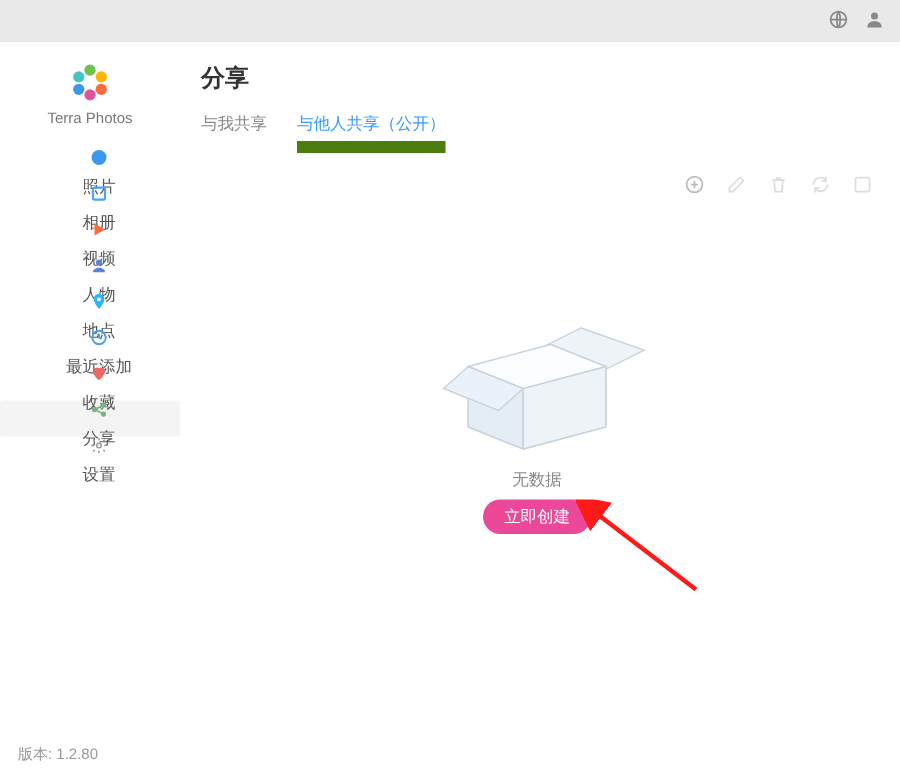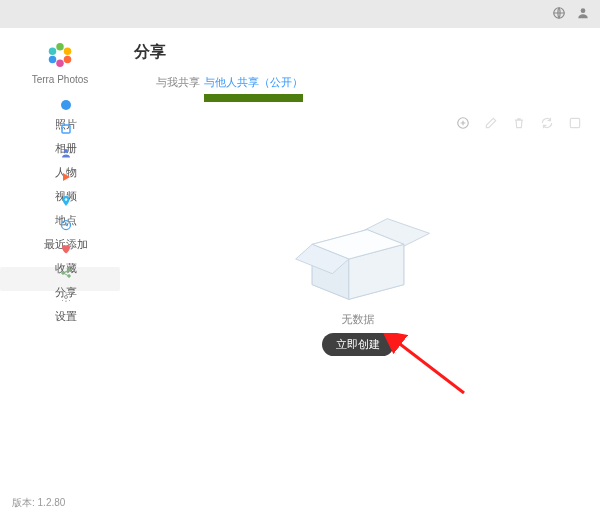--- a/index.html
+++ b/index.html
@@ -76,25 +76,24 @@
     padding: 14px 18px 0 14px;
   }
   .page-title {
     font-size: 16px;
     font-weight: 600;
     color: #333;
     margin-bottom: 12px;
   }
   .tabs {
     display: flex;
-    gap: 4px;
+    gap: 20px;
     font-size: 11px;
     color: #888;
     border-bottom: 0;
-    margin-left: 22px;
   }
   .tab { padding-bottom: 4px; cursor: pointer; }
   .tab.active {
     color: #3399ff;
     border-bottom: 8px solid #4d7c0f;
   }
   .toolbar {
     display: flex;
     justify-content: flex-end;
     gap: 14px;
@@ -109,21 +108,21 @@
     align-items: center;
     position: relative;
   }
   .empty-text {
     font-size: 11px;
     color: #888;
     margin-top: 6px;
   }
   .create-btn {
     margin-top: 6px;
-    background: #404040;
+    background: #ec4899;
     color: #fff;
     border: none;
     border-radius: 12px;
     padding: 4px 14px;
     font-size: 11px;
     cursor: pointer;
   }
   .version {
     position: absolute;
     left: 12px;
@@ -182,34 +181,34 @@
     <div class="nav-item">
       <span class="nav-icon">
           <svg width="12" height="12" viewBox="0 0 24 24" fill="none" stroke="#4aa3ff" stroke-width="3">
             <rect x="4" y="4" width="16" height="16" rx="2"></rect>
           </svg>
         </span>
       <span>相册</span>
     </div>
     <div class="nav-item">
       <span class="nav-icon">
+          <svg width="12" height="12" viewBox="0 0 24 24" fill="#ff6a3d">
+            <polygon points="6,4 20,12 6,20"></polygon>
+          </svg>
+        </span>
+      <span>视频</span>
+    </div>
+    <div class="nav-item">
+      <span class="nav-icon">
           <svg width="12" height="12" viewBox="0 0 24 24" fill="#5a7fe0">
             <circle cx="12" cy="8" r="4"></circle>
             <path d="M4 21c0-4 4-6 8-6s8 2 8 6"></path>
           </svg>
         </span>
       <span>人物</span>
-    </div>
-    <div class="nav-item">
-      <span class="nav-icon">
-          <svg width="12" height="12" viewBox="0 0 24 24" fill="#ff6a3d">
-            <polygon points="6,4 20,12 6,20"></polygon>
-          </svg>
-        </span>
-      <span>视频</span>
     </div>
     <div class="nav-item">
       <span class="nav-icon">
           <svg width="12" height="12" viewBox="0 0 24 24" fill="#2bb6f6">
             <path d="M12 2C8 2 5 5 5 9c0 5 7 13 7 13s7-8 7-13c0-4-3-7-7-7z"></path>
             <circle cx="12" cy="9" r="2.5" fill="#fff"></circle>
           </svg>
         </span>
       <span>地点</span>
     </div>

